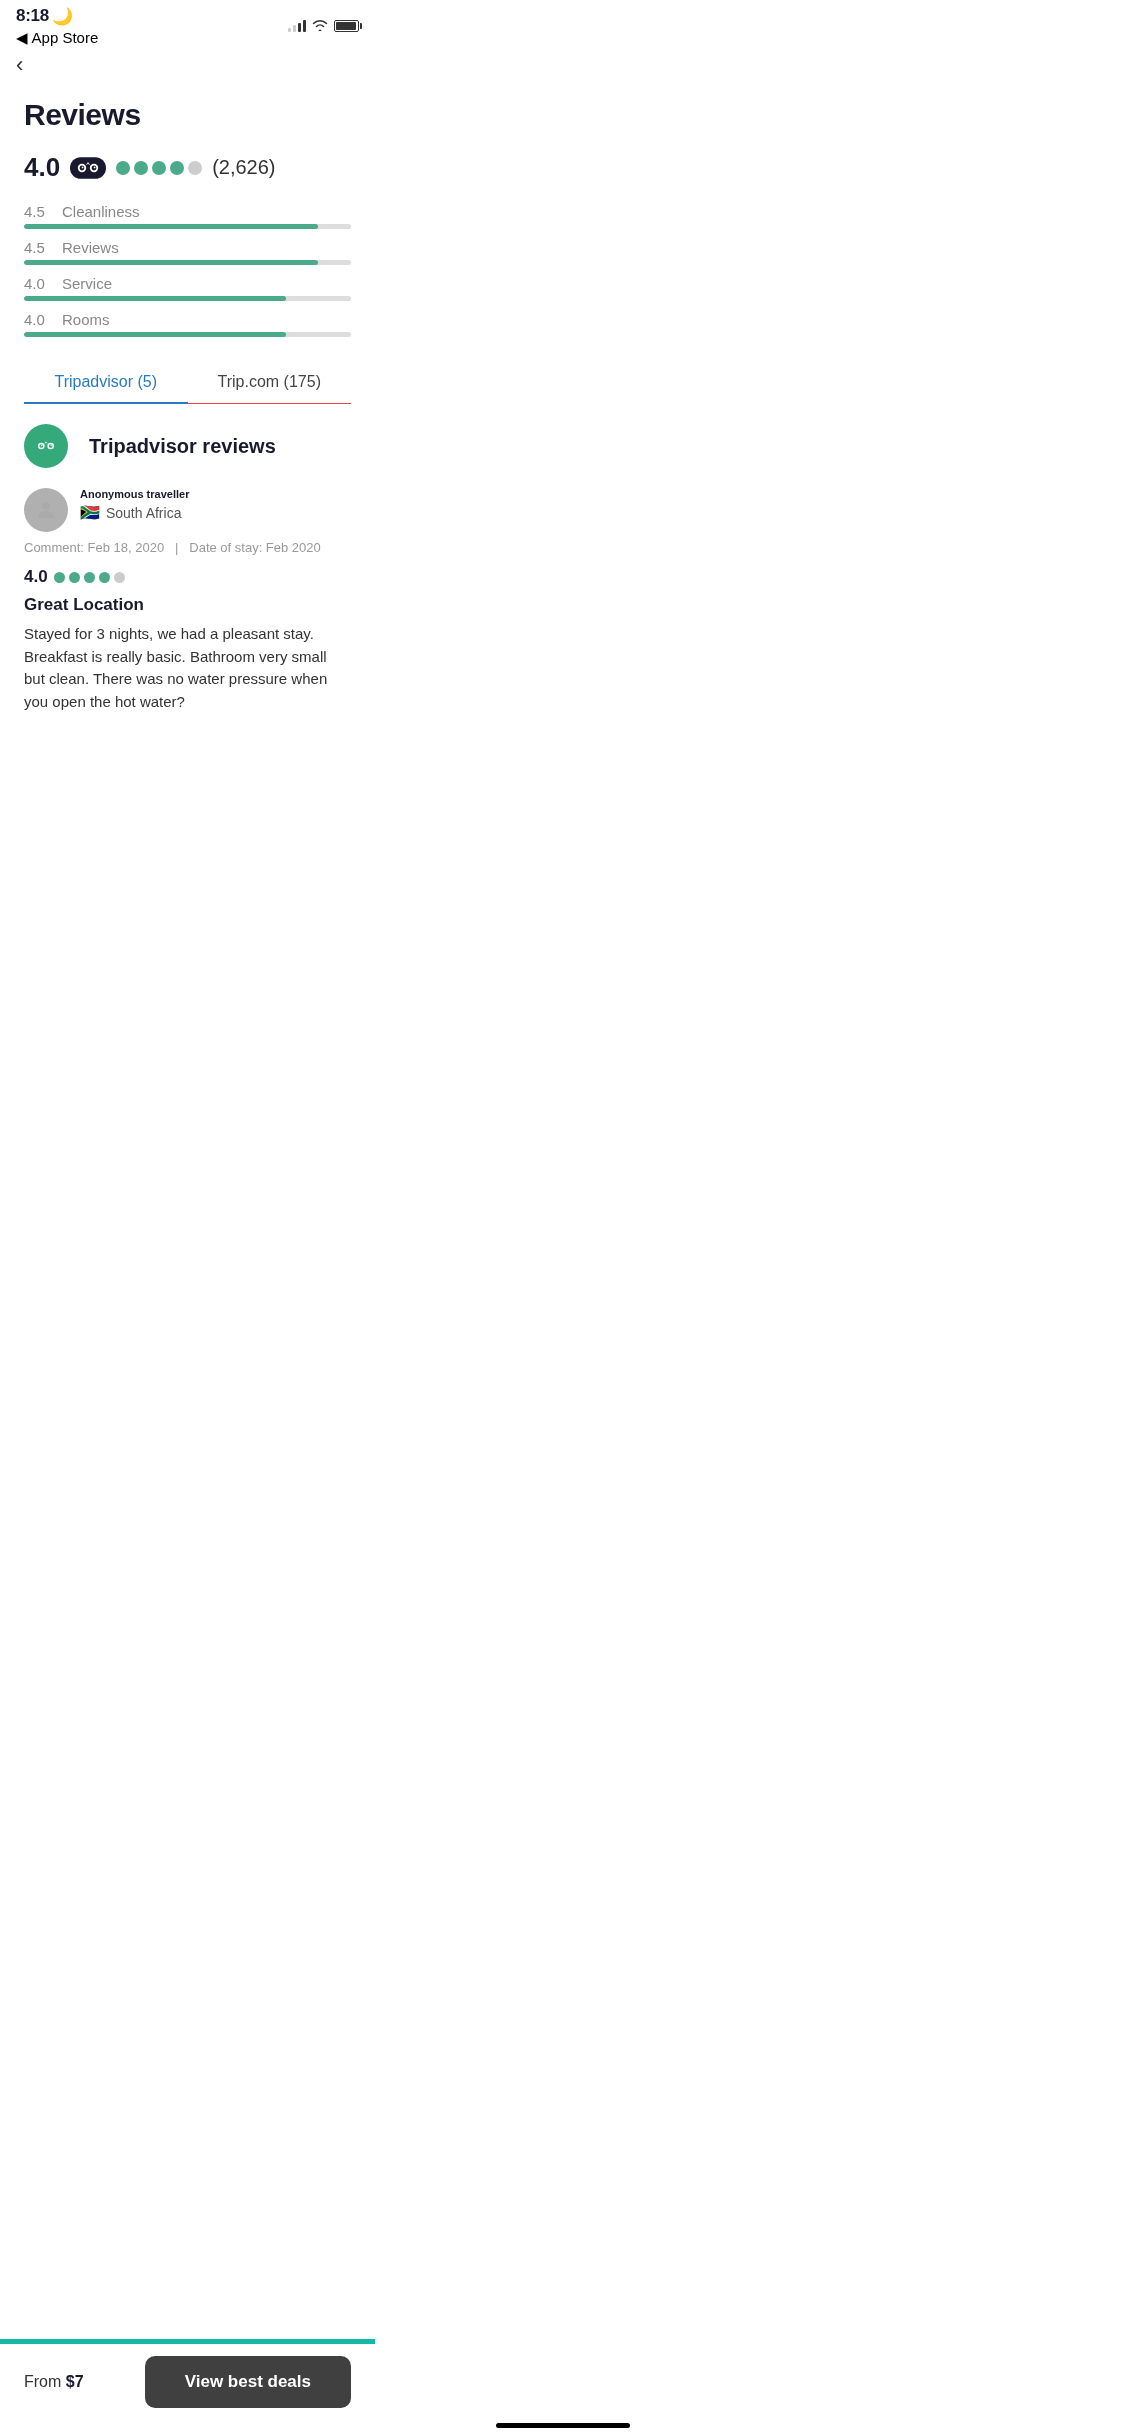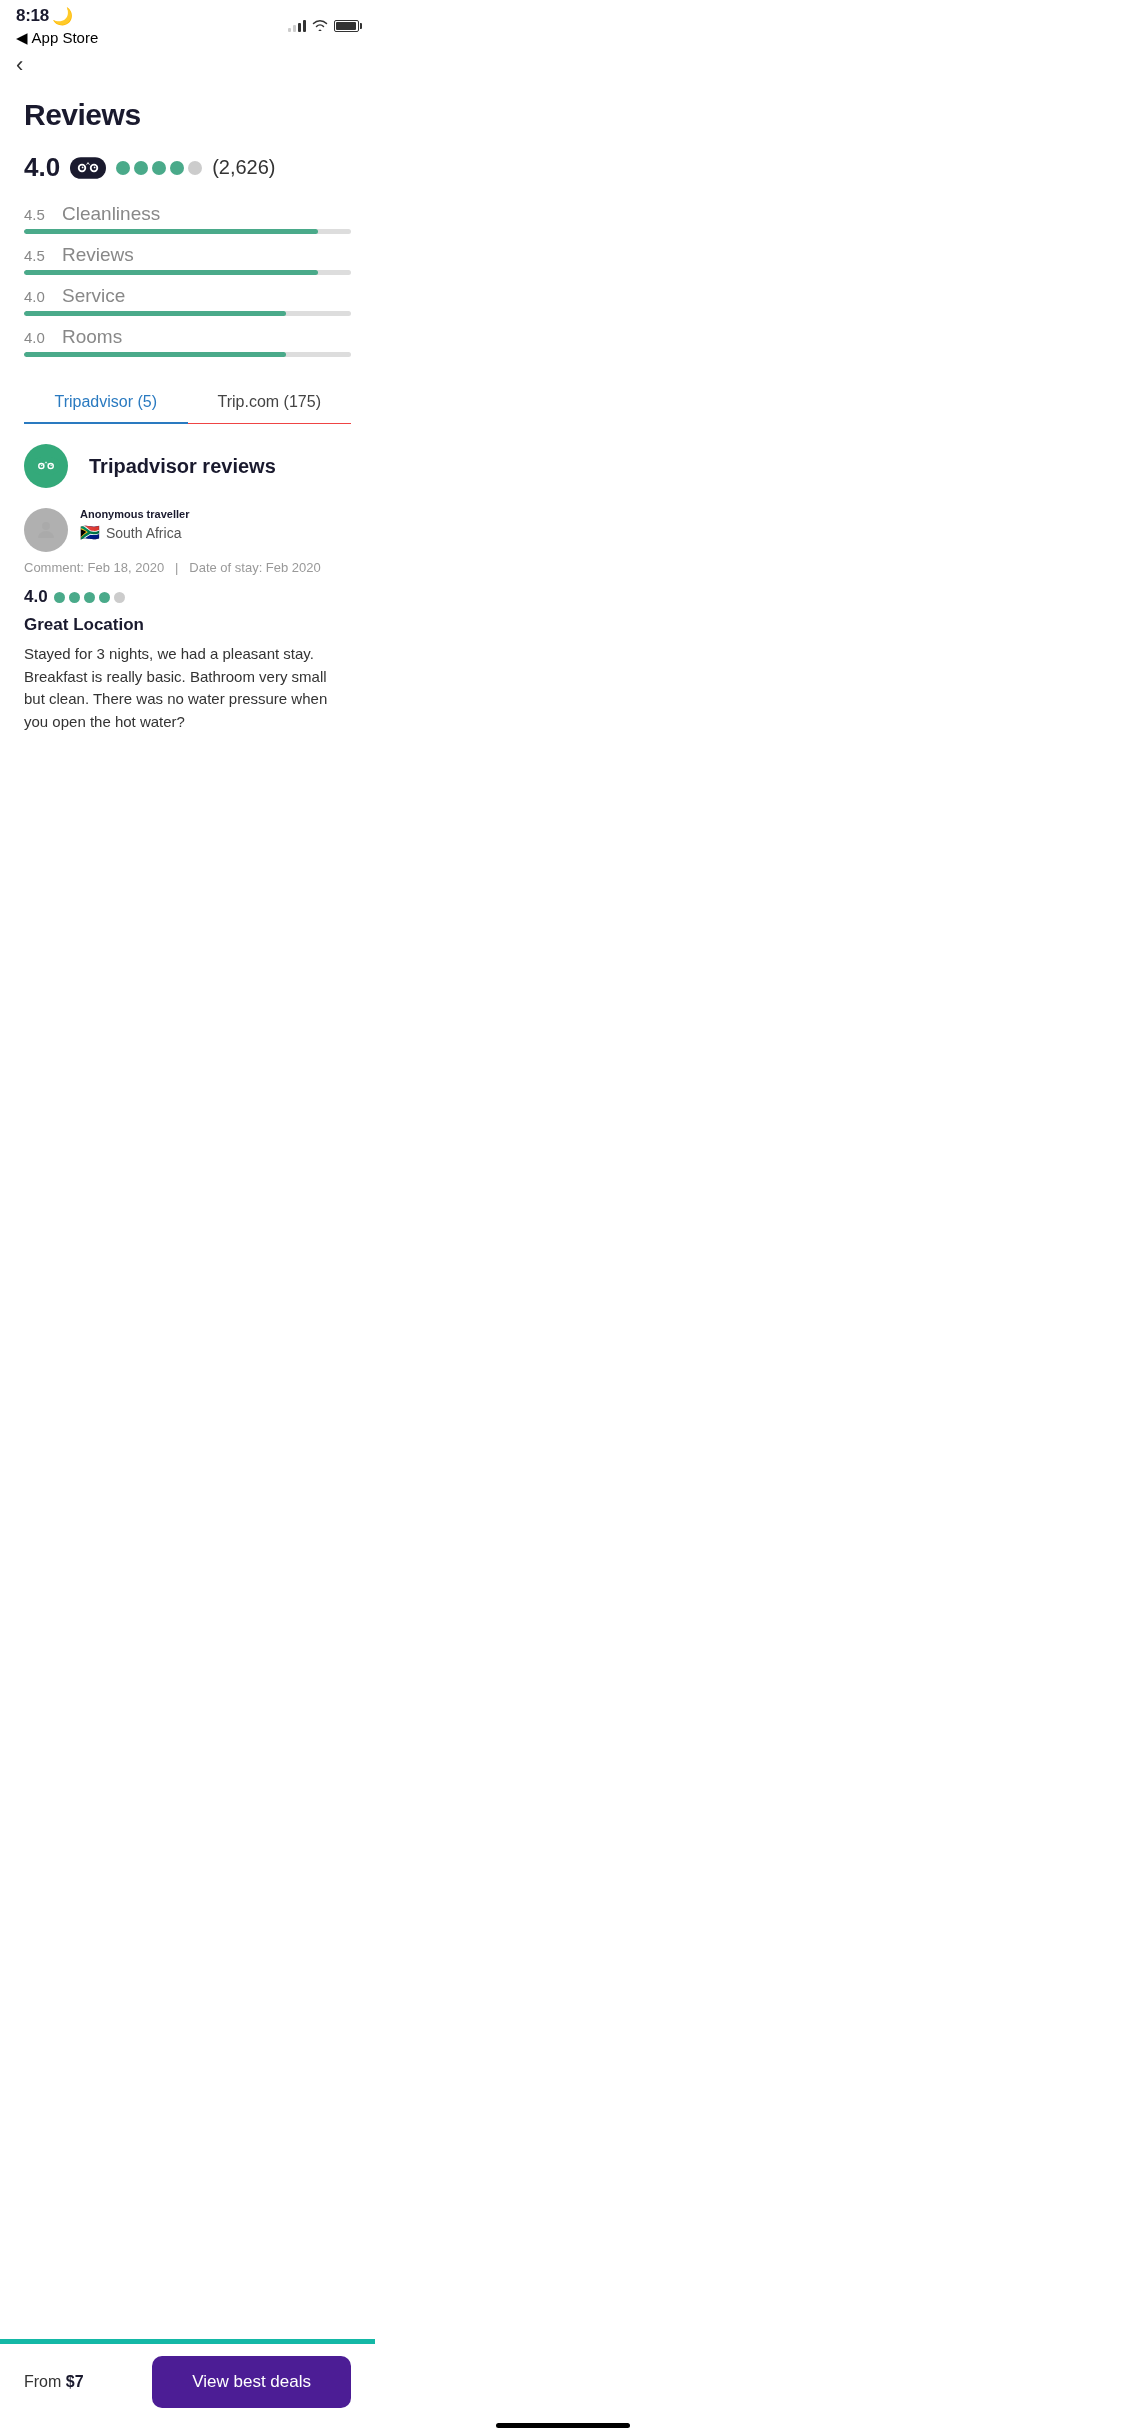--- a/index.html
+++ b/index.html
@@ -185,21 +185,21 @@
     }
 
     .rating-num {
       font-size: 15px;
       color: #888;
       font-weight: 500;
       width: 28px;
     }
 
     .rating-label {
-      font-size: 19px;
+      font-size: 15px;
       color: #888;
     }
 
     .bar-container {
       width: 100%;
       height: 5px;
       background: #ddd;
       border-radius: 3px;
       overflow: hidden;
     }
@@ -370,27 +370,27 @@
       font-size: 16px;
       color: #333;
     }
 
     .price-amount {
       font-weight: 700;
       color: #1a1a2e;
     }
 
     .deals-btn {
-      background: #4c1d95;
+      background: #404040;
       color: #fff;
       border: none;
       border-radius: 10px;
       padding: 16px 40px;
       font-size: 17px;
-      font-weight: 400;
+      font-weight: 700;
       cursor: pointer;
     }
 
     
     .home-indicator {
       position: fixed;
       bottom: 8px;
       left: 50%;
       transform: translateX(-50%);
       width: 134px;

